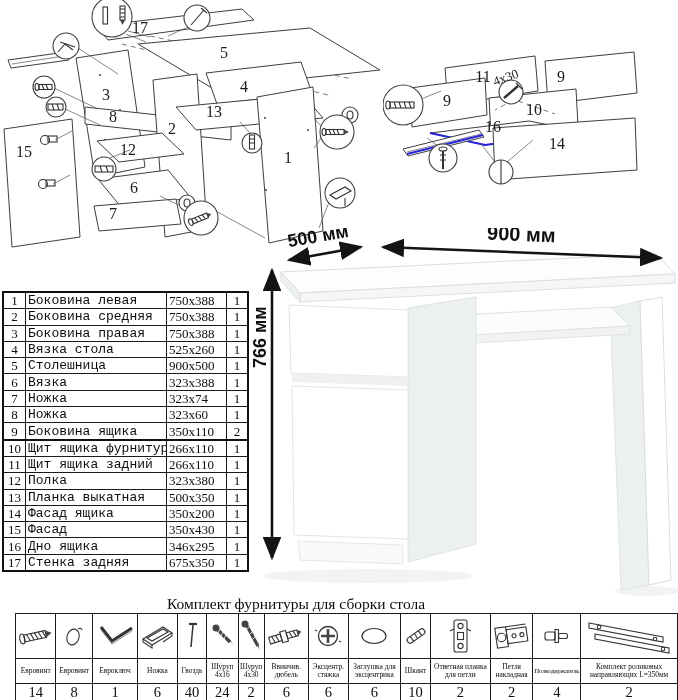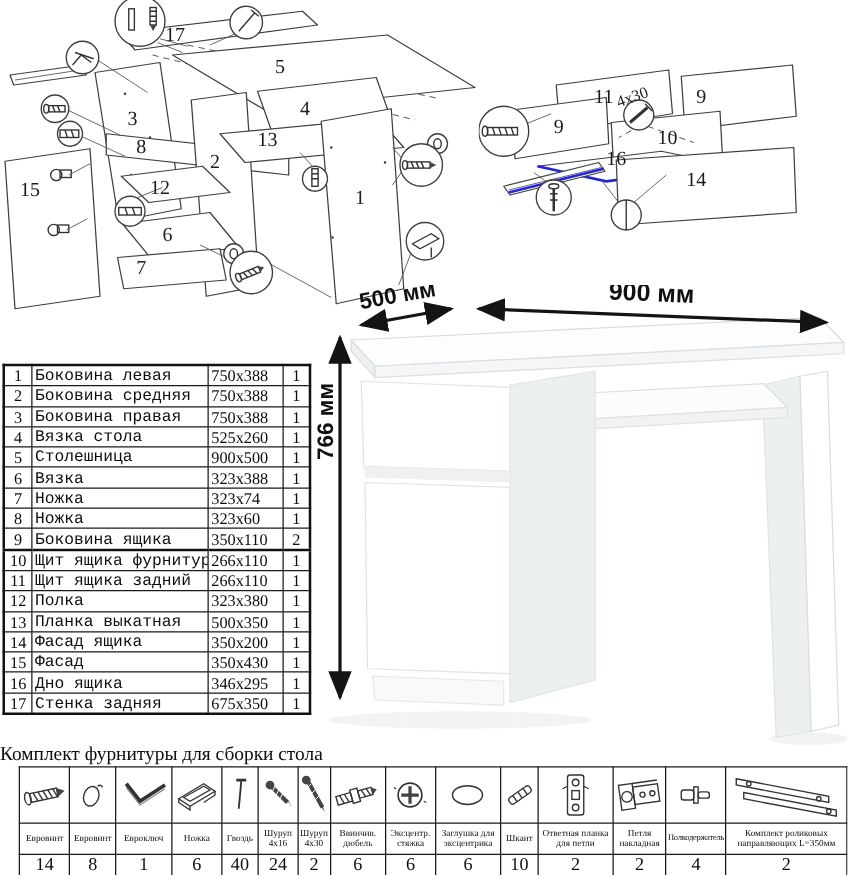--- a/index.html
+++ b/index.html
@@ -31,21 +31,21 @@
     white-space:nowrap;line-height:1;}
   table.parts{border:2px solid #111;}
   table.parts tr:nth-child(10) td{border-top:2px solid #111;}
   td.c-num{width:17px;text-align:center;padding:0;}
   td.c-name{width:136px;font-family:Liberation Mono, monospace;}
   td.c-size{width:55px;text-align:left;margin-top:24px;}
   td.c-qty{width:16px;text-align:center;padding:0;}
 
   
   .hw-title{font-family:"Liberation Serif",serif;font-size:15.5px;color:#0d0d0d;
-    text-align:left;width:592px;}
+    text-align:center;width:592px;}
   table.hw{border-collapse:collapse;table-layout:fixed;border:1.5px solid #111;margin-left:12px;}
   table.hw td{border:1px solid #1a1a1a;text-align:center;vertical-align:middle;
     padding:0;overflow:hidden;}
   tr.hw-icons td{height:42px;}
   tr.hw-labels td{height:24px;font-family:"Liberation Serif",serif;font-size:7.4px;
     line-height:1.1;padding:0 1px;color:#0d0d0d;}
   tr.hw-labels td.tight{font-size:6.8px;letter-spacing:-0.2px;}
   tr.hw-qty td{height:16px;font-family:"Liberation Serif",serif;font-size:14.5px;
     color:#0d0d0d;line-height:1;}
   .hw-ic{display:block;margin:0 auto;}

